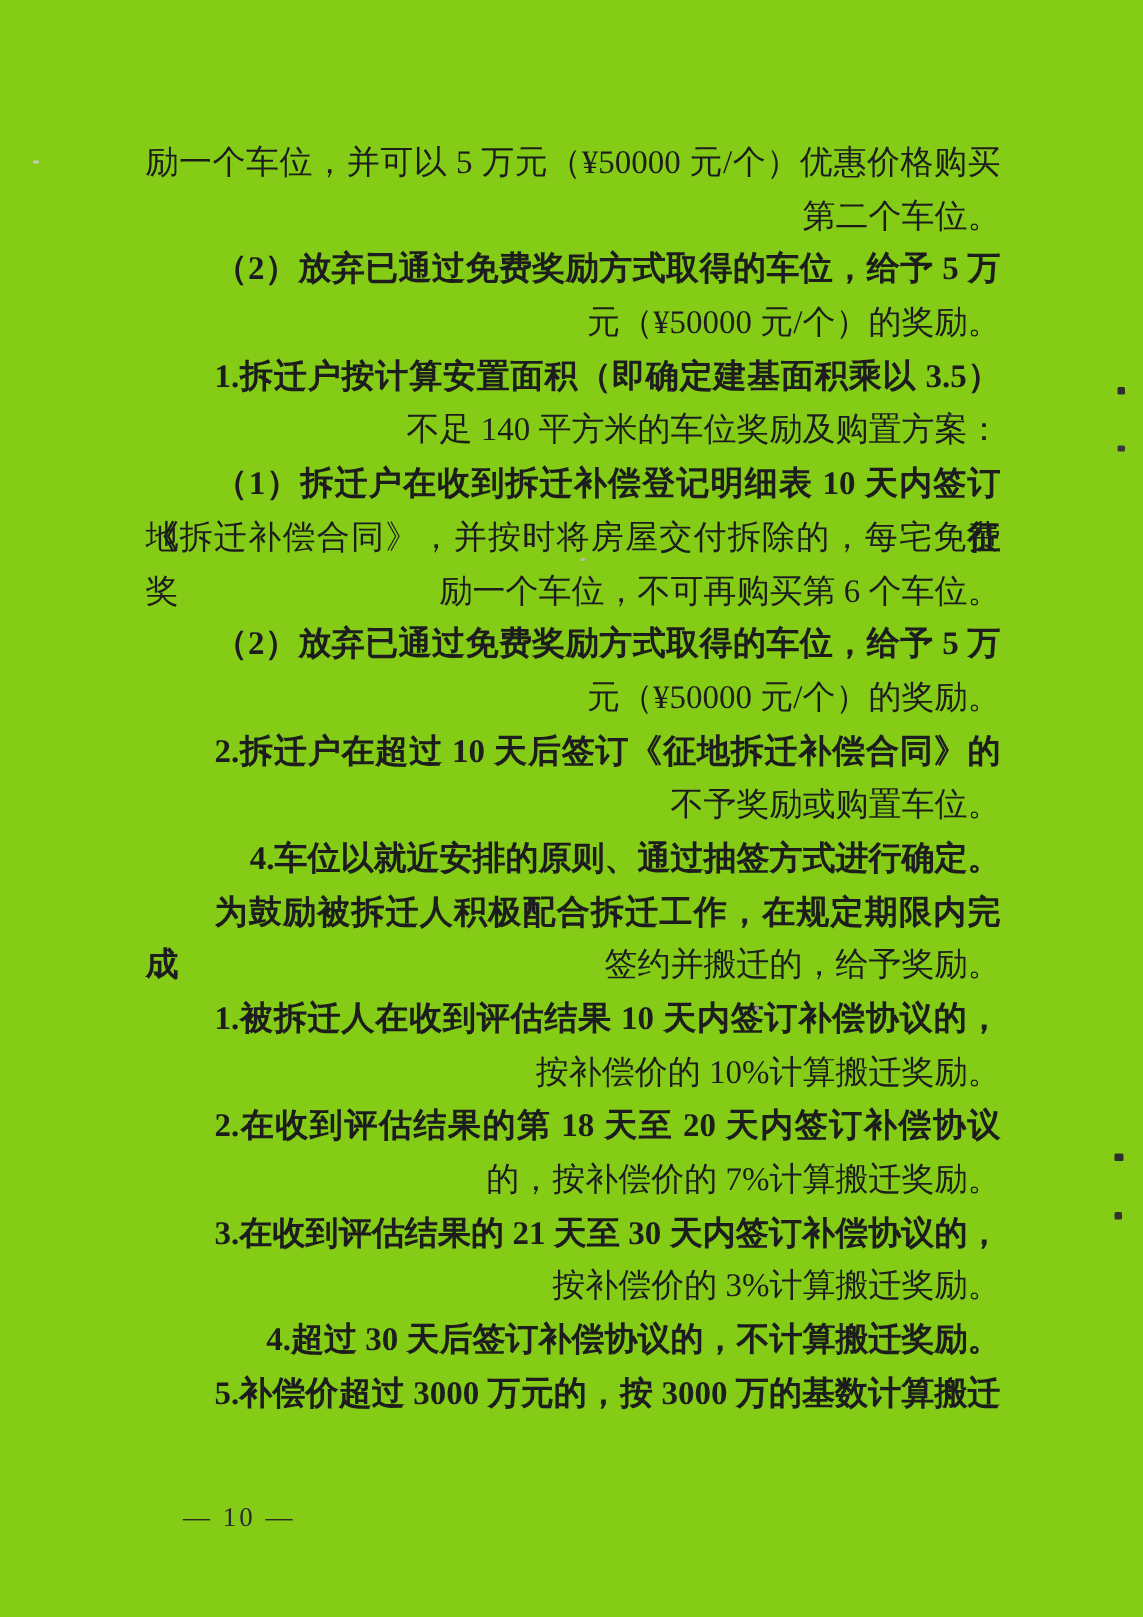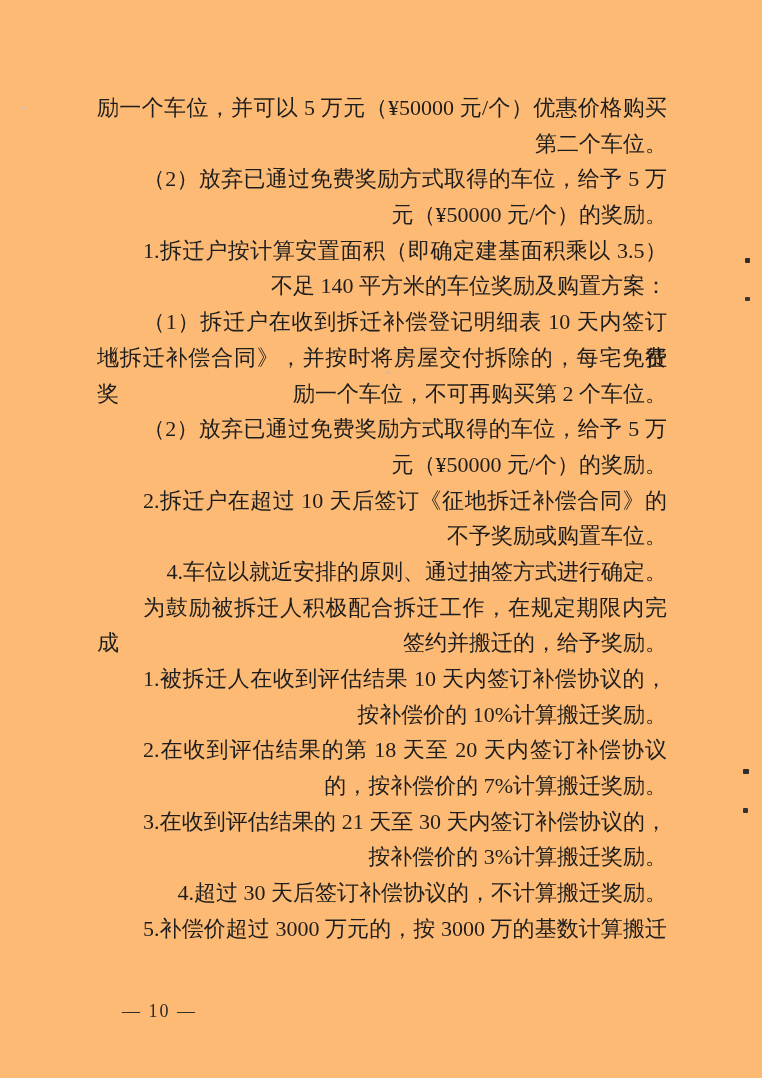--- a/index.html
+++ b/index.html
@@ -5,21 +5,21 @@
   * { box-sizing: border-box; }
   html, body { margin: 0; padding: 0; }
   body {
     width: 762px; height: 1078px;
     background: #ffffff;
     font-family: "Liberation Serif", serif;
   }
   .paper {
     position: relative;
     width: 762px; height: 1078px;
-    background: #fdba74;
+    background: #84cc16;
     color: #1d1d1d;
     overflow: hidden;
   }
   .text-block {
     position: absolute;
     left: 97px; top: 90px;
     width: 570px;
   }
   .line {
     margin: 0;
@@ -29,21 +29,21 @@
     color: #1d1d1d;
     white-space: nowrap;
     overflow: visible;
     text-align: right;
   }
   .line.fill {
     white-space: normal;
     text-align: justify;
     text-align-last: justify;
   }
-  .line.indent { text-indent: 46px; }
+  .line.indent { text-indent: 46px; font-weight: bold; }
   .footer {
     position: absolute;
     left: 122px; top: 1001px;
     font-size: 18px;
     letter-spacing: 2px;
     color: #2a2a2a;
   }
   .speck { position: absolute; border-radius: 1px; }
   .sp1 { left: 745px; top: 258px; width: 5px; height: 5px; background: #2e2e2e; }
   .sp2 { left: 745px; top: 297px; width: 5px; height: 4px; background: #383838; }
@@ -60,21 +60,21 @@
 
   <main class="text-block">
     <p class="line fill">励一个车位，并可以 5 万元（¥50000 元/个）优惠价格购买</p>
     <p class="line">第二个车位。</p>
     <p class="line fill indent">（2）放弃已通过免费奖励方式取得的车位，给予 5 万</p>
     <p class="line">元（¥50000 元/个）的奖励。</p>
     <p class="line fill indent">1.拆迁户按计算安置面积（即确定建基面积乘以 3.5）</p>
     <p class="line">不足 140 平方米的车位奖励及购置方案：</p>
     <p class="line fill indent">（1）拆迁户在收到拆迁补偿登记明细表 10 天内签订《征</p>
     <p class="line fill">地拆迁补偿合同》，并按时将房屋交付拆除的，每宅免费奖</p>
-    <p class="line">励一个车位，不可再购买第 2 个车位。</p>
+    <p class="line">励一个车位，不可再购买第 6 个车位。</p>
     <p class="line fill indent">（2）放弃已通过免费奖励方式取得的车位，给予 5 万</p>
     <p class="line">元（¥50000 元/个）的奖励。</p>
     <p class="line fill indent">2.拆迁户在超过 10 天后签订《征地拆迁补偿合同》的</p>
     <p class="line">不予奖励或购置车位。</p>
     <p class="line indent">4.车位以就近安排的原则、通过抽签方式进行确定。</p>
     <p class="line fill indent">为鼓励被拆迁人积极配合拆迁工作，在规定期限内完成</p>
     <p class="line">签约并搬迁的，给予奖励。</p>
     <p class="line fill indent">1.被拆迁人在收到评估结果 10 天内签订补偿协议的，</p>
     <p class="line">按补偿价的 10%计算搬迁奖励。</p>
     <p class="line fill indent">2.在收到评估结果的第 18 天至 20 天内签订补偿协议</p>

